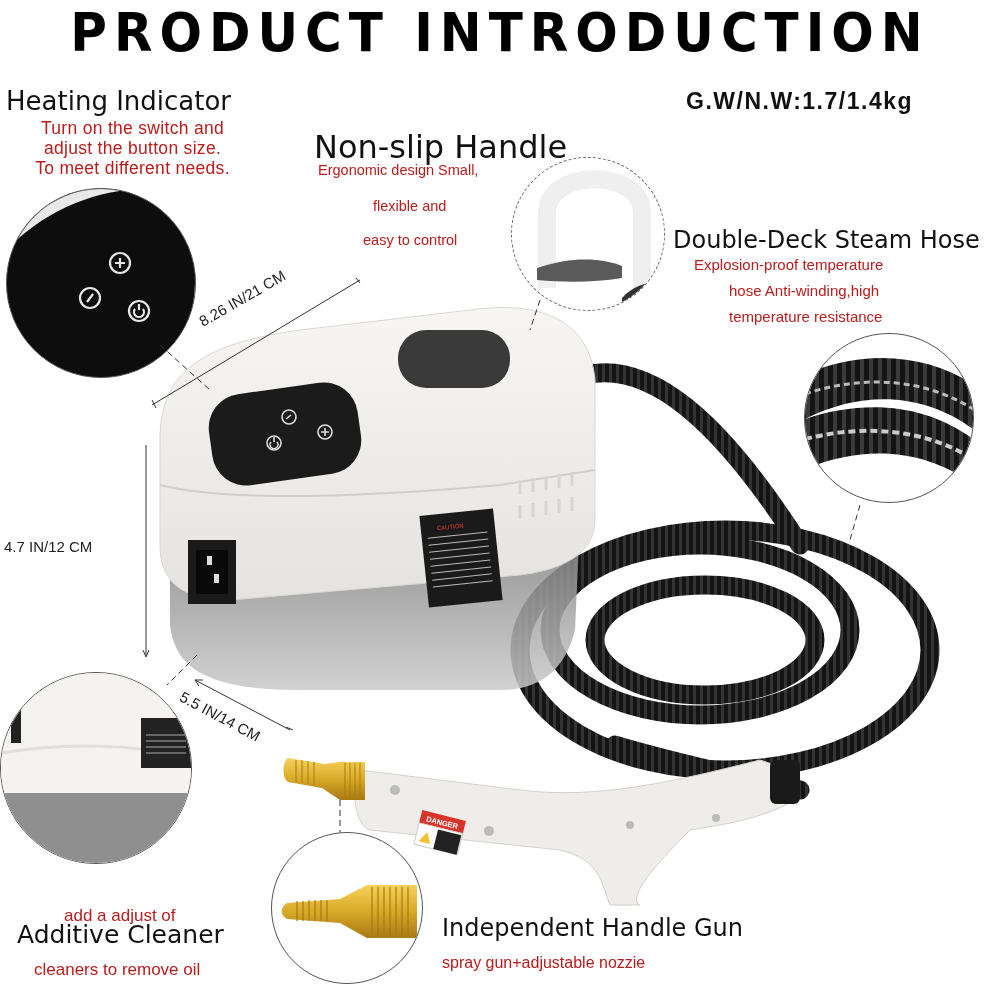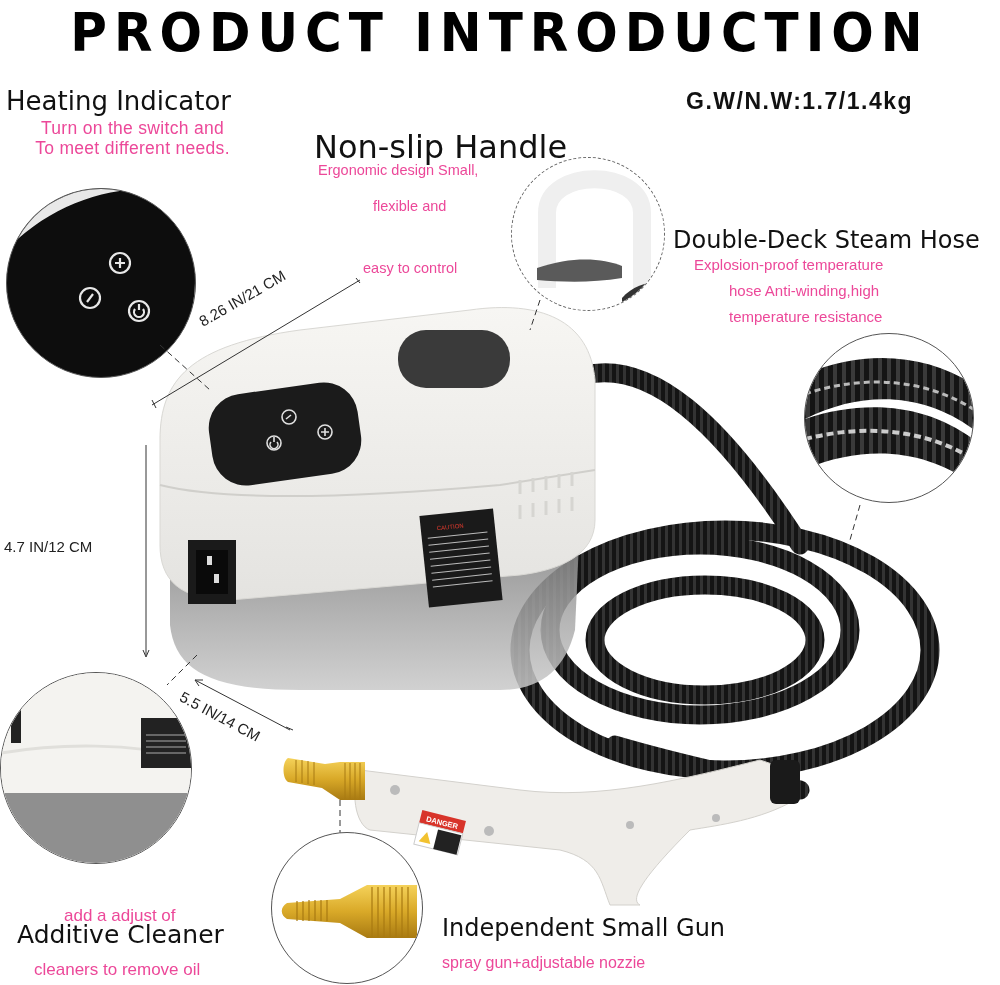--- a/index.html
+++ b/index.html
@@ -1,35 +1,36 @@
 <!DOCTYPE html>
 <html><head>
 <meta charset="utf-8">
 <style>
   html,body{margin:0;padding:0;background:#ffffff;}
   body{width:1000px;height:985px;position:relative;overflow:hidden;font-family:"DejaVu Sans","Liberation Sans",sans-serif;color:#111;}
   .abs{position:absolute;}
   .title{left:0;top:4px;width:1000px;text-align:center;font-family:"DejaVu Sans",sans-serif;font-weight:900;font-size:50px;letter-spacing:7px;color:#000;transform:scaleY(1.05);}
   .heading{font-family:"DejaVu Sans",sans-serif;font-size:25px;color:#111;white-space:nowrap;}
-  .body-text{font-family:"Liberation Sans",sans-serif;color:#ec4899;white-space:nowrap;}
+  .body-text{font-family:"Liberation Sans",sans-serif;color:#b91c1c;white-space:nowrap;}
   .weight{left:686px;top:88px;font-family:"Liberation Sans",sans-serif;font-weight:bold;font-size:23px;letter-spacing:1.5px;}
   .circle{border-radius:50%;overflow:hidden;border:1px solid #555;background:#fff;}
   .dim{font-family:"Liberation Sans",sans-serif;font-size:15px;color:#222;white-space:nowrap;}
   svg{display:block;}
 </style>
 </head>
 <body>
 
 <div class="abs title">PRODUCT INTRODUCTION</div>
 
 <div class="abs weight">G.W/N.W:1.7/1.4kg</div>
 
 <div class="abs heading" style="left:6px;top:86px;font-size:26px;">Heating Indicator</div>
 <div class="abs body-text" style="left:0;top:118px;width:265px;text-align:center;font-size:17.5px;line-height:20px;letter-spacing:0.3px;">
   <div>Turn on the switch and</div>
+  <div>adjust the button size.</div>
   <div>To meet different needs.</div>
 </div>
 
 <div class="abs circle" style="left:6px;top:188px;width:188px;height:188px;background:#0d0d0d;">
   <svg width="188" height="188" viewBox="0 0 188 188">
     <path d="M0,60 C40,20 90,0 140,0 L0,0 Z" fill="#e8e8e8"></path>
     <path d="M150,188 C180,150 188,120 188,90 L188,188 Z" fill="#d8d8d8"></path>
     <g fill="none" stroke="#e8e8e8" stroke-width="2.2">
       <circle cx="113" cy="74" r="10"></circle>
       <path d="M108,74 h10 M113,69 v10"></path>
@@ -37,21 +38,21 @@
       <path d="M80,113 l6,-8"></path>
       <circle cx="132" cy="122" r="10"></circle>
       <path d="M128,120 a5,5 0 1 0 8,0 M132,115 v6"></path>
     </g>
   </svg>
 </div>
 
 <div class="abs heading" style="left:314px;top:128px;font-size:32px;">Non-slip Handle</div>
 <div class="abs body-text" style="left:318px;top:162px;font-size:14.5px;">Ergonomic design Small,</div>
 <div class="abs body-text" style="left:373px;top:198px;font-size:14.5px;">flexible and</div>
-<div class="abs body-text" style="left:363px;top:232px;font-size:14.5px;margin-top:28px;">easy to control</div>
+<div class="abs body-text" style="left:363px;top:232px;font-size:14.5px;">easy to control</div>
 
 <div class="abs" style="left:511px;top:157px;width:152px;height:152px;border-radius:50%;border:1px dashed #666;overflow:hidden;background:#fff;">
   <svg width="152" height="152" viewBox="0 0 152 152">
     <path d="M35,130 L35,55 C35,10 130,10 130,55 L130,130" fill="none" stroke="#efefef" stroke-width="18"></path>
     <path d="M25,110 C60,98 90,100 110,108 L110,120 C80,125 50,124 25,122 Z" fill="#5a5a5a"></path>
     <path d="M110,140 C120,128 140,122 152,124 L152,152 L110,152 Z" fill="#333"></path>
   </svg>
 </div>
 
 <div class="abs heading" style="left:673px;top:226px;font-size:24px;">Double-Deck Steam Hose</div>
@@ -206,14 +207,14 @@
         <stop offset="1" stop-color="#a87a12"></stop>
       </linearGradient>
     </defs>
     <g stroke="#a87a12" stroke-width="1.2">
       <path d="M25,68 v20 M31,68 v20 M37,67 v21 M43,67 v21 M49,67 v21 M55,67 v21"></path>
       <path d="M100,54 v50 M106,54 v50 M112,54 v50 M118,54 v50 M124,54 v50 M130,54 v50 M136,54 v50"></path>
     </g>
   </svg>
 </div>
 
-<div class="abs heading" style="left:442px;top:914px;font-size:24px;">Independent Small Gun</div>
+<div class="abs heading" style="left:442px;top:914px;font-size:24px;">Independent Handle Gun</div>
 <div class="abs body-text" style="left:442px;top:954px;font-size:16px;">spray gun+adjustable nozzie</div>
 
 </body></html>

